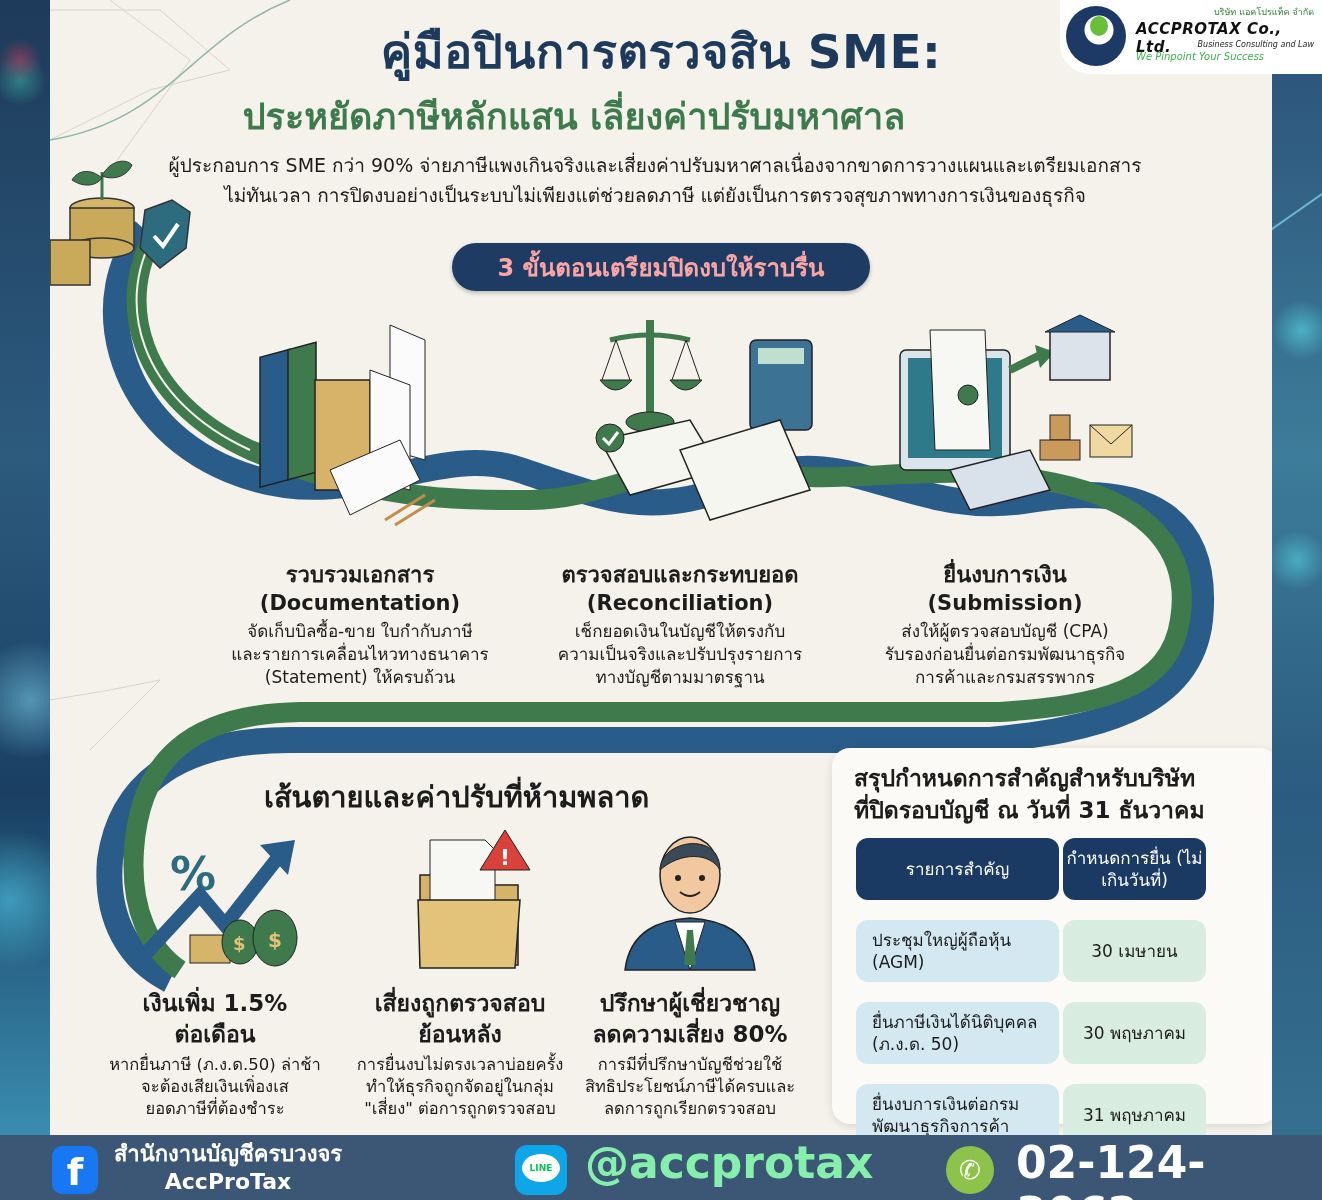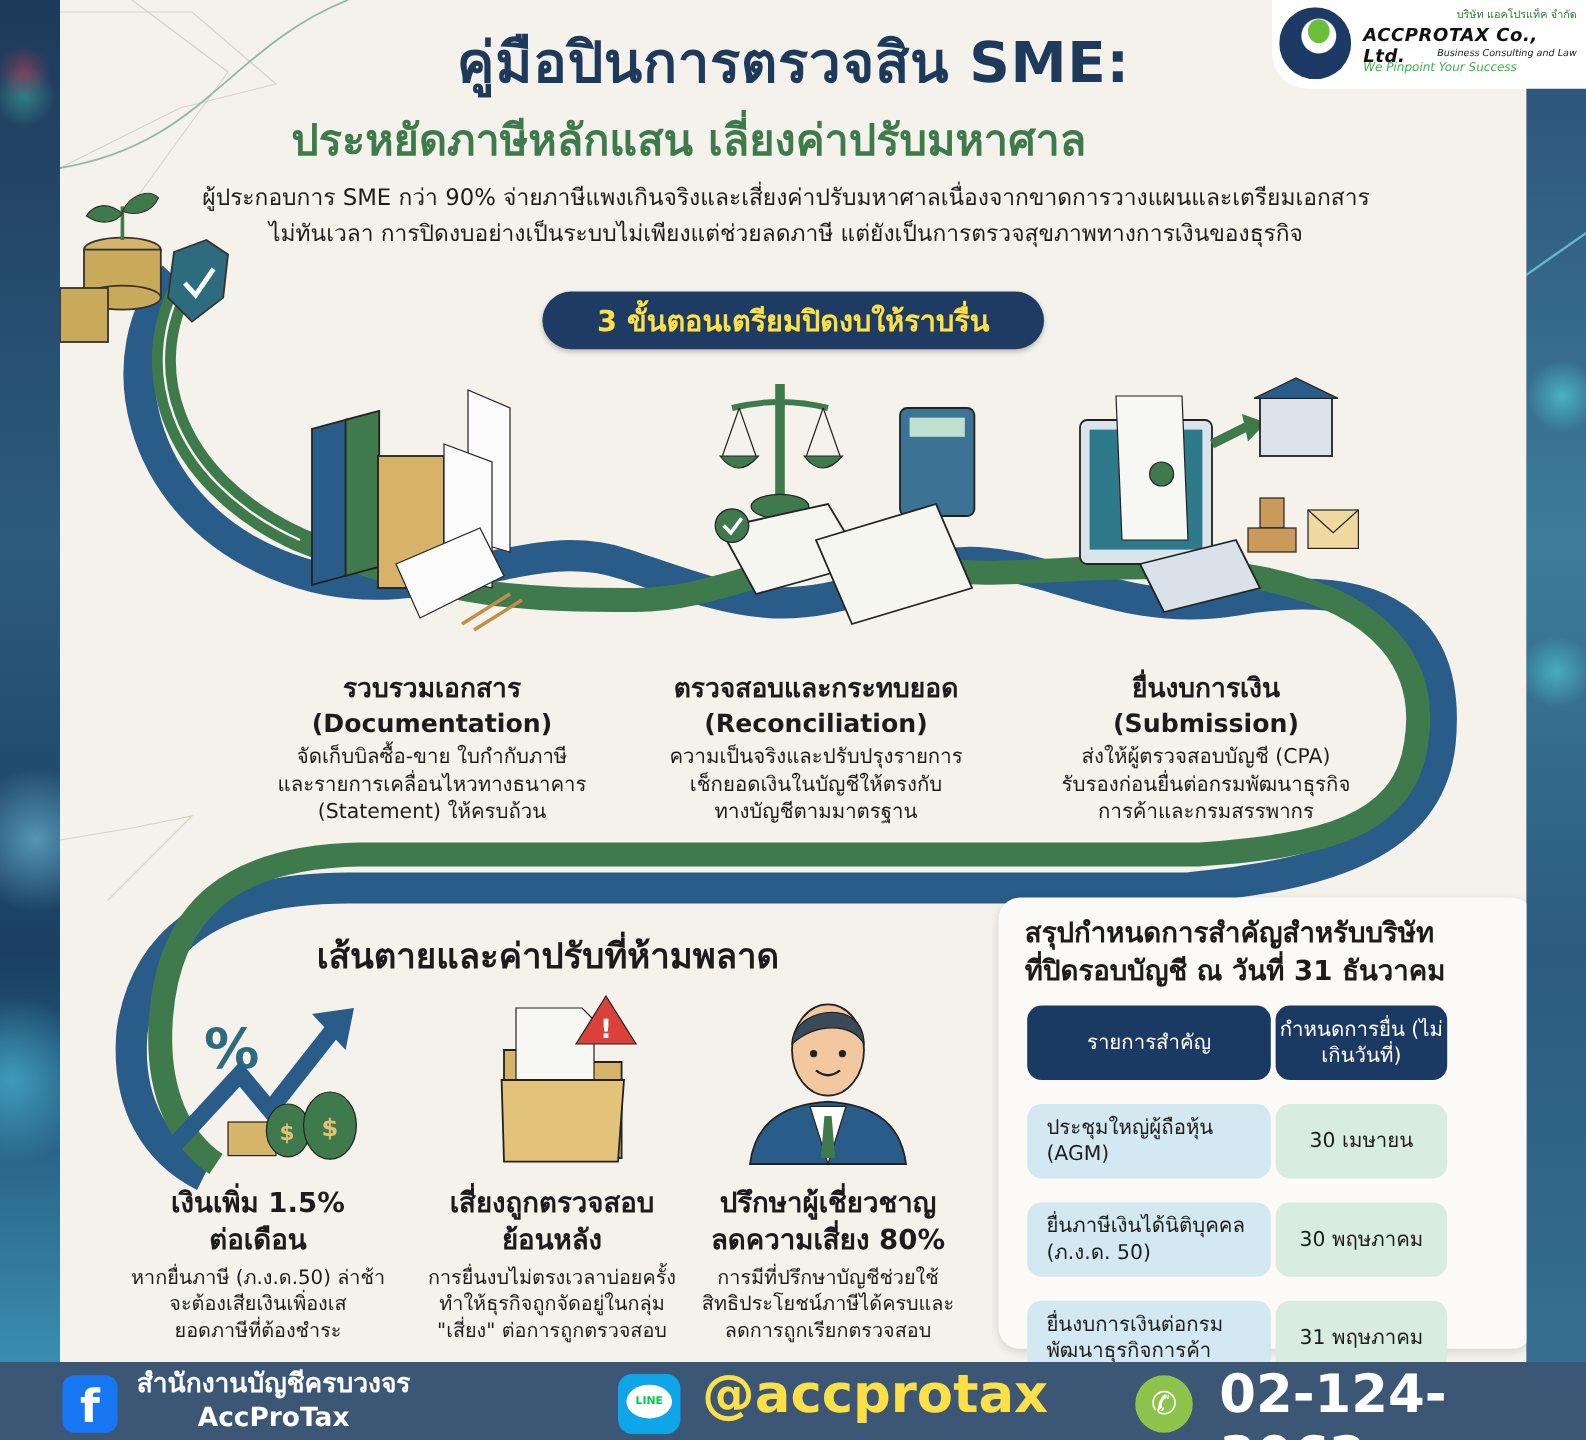--- a/index.html
+++ b/index.html
@@ -37,21 +37,21 @@
   .subtitle {
     position: absolute; left: 0; width: 1048px; top: 88px; text-align: center;
     font-size: 36px; font-weight: bold; color: #3d7a4c;
   }
   .intro {
     position: absolute; left: 100px; width: 1010px; top: 150px; text-align: center;
     font-size: 19px; line-height: 30px; color: #1c1c1c;
   }
   .pill {
     position: absolute; left: 402px; top: 243px; width: 418px; height: 48px;
-    background: #1e3b63; border-radius: 24px; color: #fde047;
+    background: #1e3b63; border-radius: 24px; color: #fca5a5;
     font-size: 24px; font-weight: bold; display: flex; align-items: center; justify-content: center;
     box-shadow: 0 2px 4px rgba(0,0,0,0.25);
   }
 
   .logo {
     position: absolute; left: 1060px; top: 0; width: 262px; height: 74px;
     background: #ffffff; border-bottom-left-radius: 30px;
   }
   .logo .circle {
     position: absolute; left: 6px; top: 6px; width: 60px; height: 60px; border-radius: 50%;
@@ -99,21 +99,21 @@
   .footer .fb {
     position: absolute; left: 52px; top: 11px; width: 46px; height: 48px; border-radius: 10px;
     background: #1877f2; color: #fff; font-size: 38px; font-weight: bold; text-align: center; line-height: 52px;
   }
   .footer .fbname { position: absolute; left: 108px; top: 5px; width: 240px; text-align: center; color: #fff; font-size: 22px; font-weight: bold; line-height: 28px; }
   .footer .line {
     position: absolute; left: 515px; top: 10px; width: 52px; height: 50px; border-radius: 12px; background: #0ea5e9;
   }
   .footer .line .bubble { position: absolute; left: 7px; top: 9px; width: 38px; height: 28px; border-radius: 50%; background: #fff;
     color: #06c755; font-size: 9px; font-weight: bold; text-align: center; line-height: 28px; }
-  .footer .handle { position: absolute; left: 585px; top: 2px; color: #fde047; font-size: 44px; font-weight: bold; }
+  .footer .handle { position: absolute; left: 585px; top: 2px; color: #86efac; font-size: 44px; font-weight: bold; }
   .footer .phone {
     position: absolute; left: 946px; top: 11px; width: 48px; height: 48px; border-radius: 50%;
     background: #8dc34a; color: #fff; font-size: 26px; text-align: center; line-height: 48px;
   }
   .footer .phonenum { position: absolute; left: 1016px; top: 2px; color: #fff; font-size: 44px; font-weight: bold; }
 </style>
 </head>
 <body>
 
 <div class="bg-left"></div>
@@ -234,22 +234,22 @@
     <div class="d">
       <div>จัดเก็บบิลซื้อ-ขาย ใบกำกับภาษี</div>
       <div>และรายการเคลื่อนไหวทางธนาคาร</div>
       <div>(Statement) ให้ครบถ้วน</div>
     </div>
   </div>
   <div class="step" style="left:480px; top:560px; width:300px;">
     <div class="h">ตรวจสอบและกระทบยอด</div>
     <div class="en">(Reconciliation)</div>
     <div class="d">
+      <div>เช็กยอดเงินในบัญชีให้ตรงกับ</div>
       <div>ความเป็นจริงและปรับปรุงรายการ</div>
-      <div>เช็กยอดเงินในบัญชีให้ตรงกับ</div>
       <div>ทางบัญชีตามมาตรฐาน</div>
     </div>
   </div>
   <div class="step" style="left:800px; top:560px; width:310px;">
     <div class="h">ยื่นงบการเงิน</div>
     <div class="en">(Submission)</div>
     <div class="d">
       <div>ส่งให้ผู้ตรวจสอบบัญชี (CPA)</div>
       <div>รับรองก่อนยื่นต่อกรมพัฒนาธุรกิจ</div>
       <div>การค้าและกรมสรรพากร</div>

